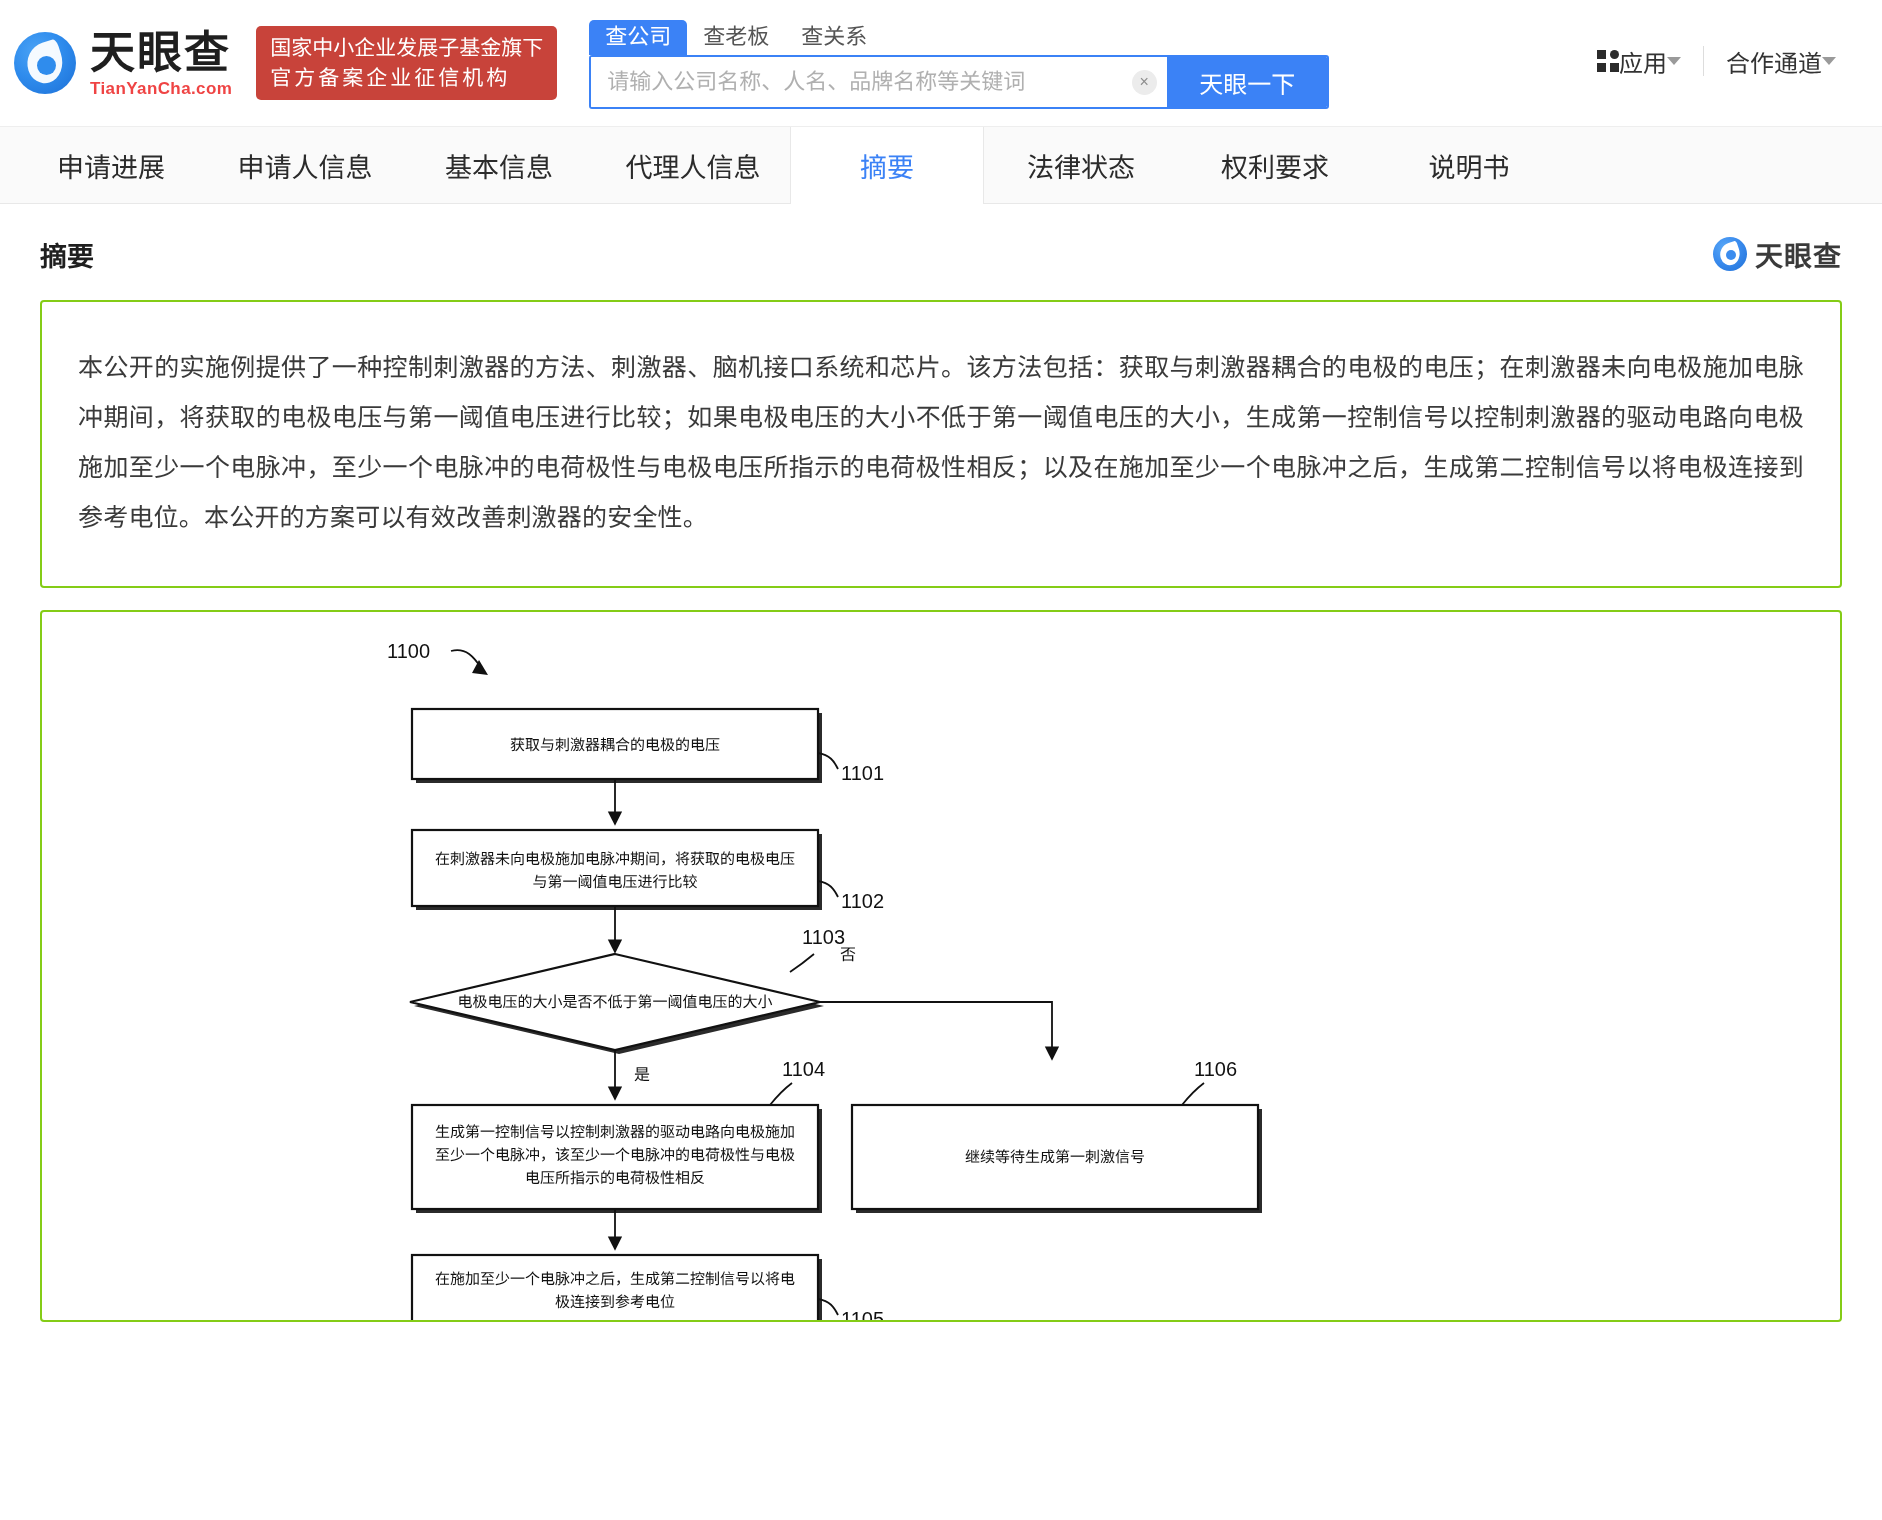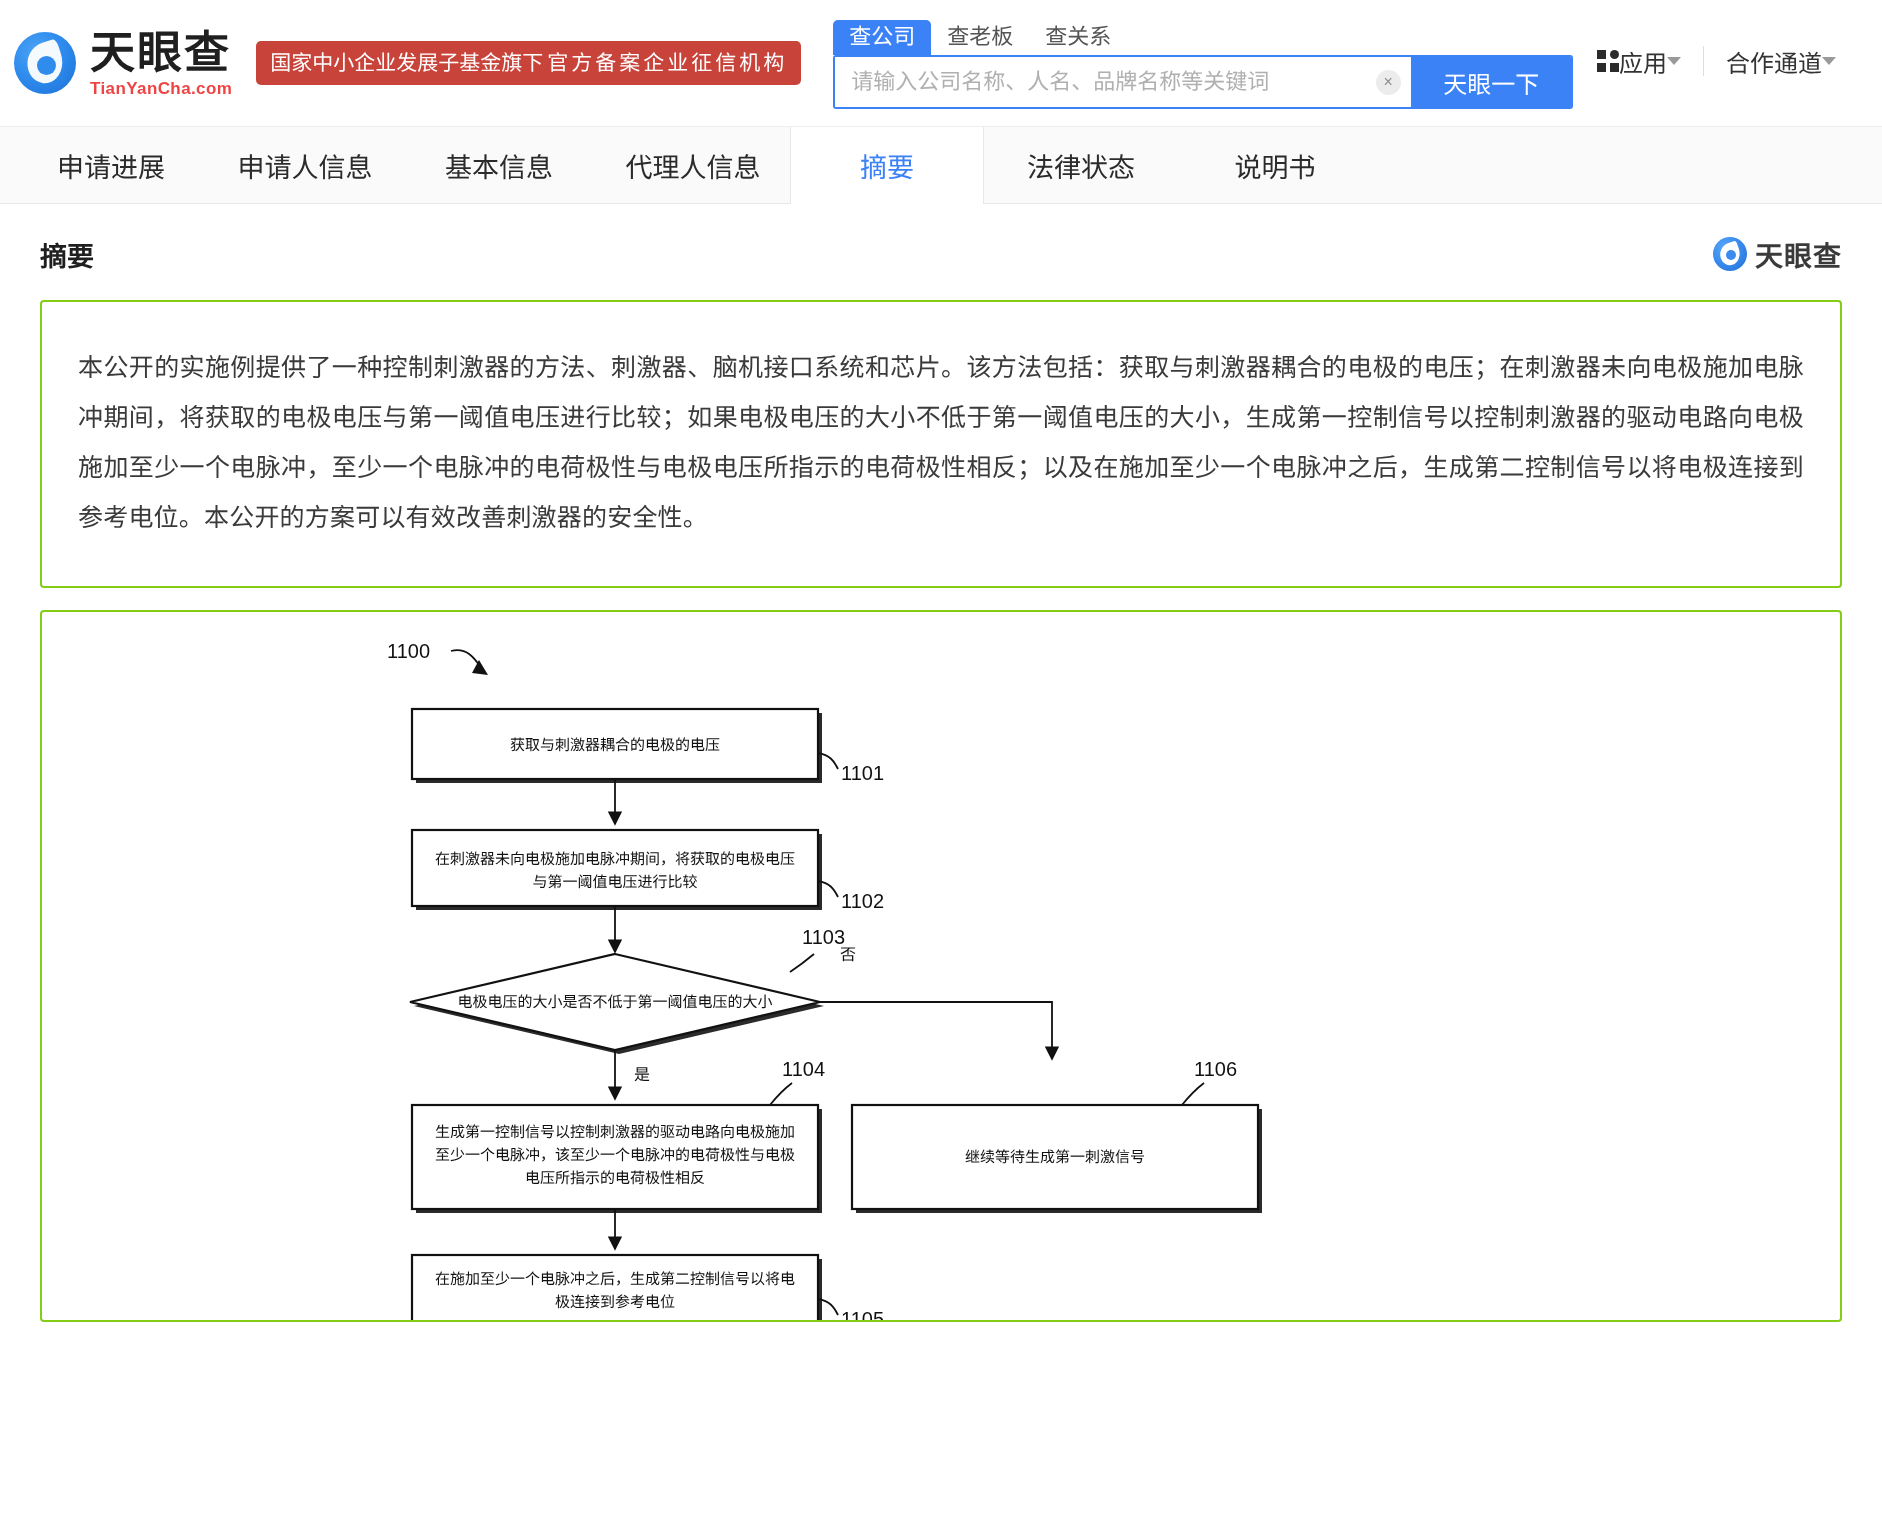--- a/index.html
+++ b/index.html
@@ -68,21 +68,21 @@
     color: #ef4444;
     margin-top: 5px;
   }
   .tagline {
     margin-left: 24px;
     background: #c8433a;
     color: #fff;
     border-radius: 5px;
     padding: 9px 14px;
     display: flex;
-    flex-direction: row;
+    flex-direction: column;
     gap: 4px;
     flex: 0 0 auto;
   }
   .tagline div { font-size: 21px; line-height: 1.25; white-space: nowrap; }
   .tagline .t2 { letter-spacing: 3px; }
 
   .search-wrap {
     margin-left: 32px;
     flex: 0 0 auto;
     position: relative;
@@ -347,20 +347,21 @@
   </div>
 </div>
 
 <div class="navbar">
   <div class="nav-tab">申请进展</div>
   <div class="nav-tab">申请人信息</div>
   <div class="nav-tab">基本信息</div>
   <div class="nav-tab">代理人信息</div>
   <div class="nav-tab active">摘要</div>
   <div class="nav-tab">法律状态</div>
+  <div class="nav-tab">权利要求</div>
   <div class="nav-tab">说明书</div>
 </div>
 
 <div class="content">
 
   <div class="section-head">
     <div class="section-title">摘要</div>
     <div class="wm">
       <span class="wm-mark"></span>
       <span class="wm-text">天眼查</span>

